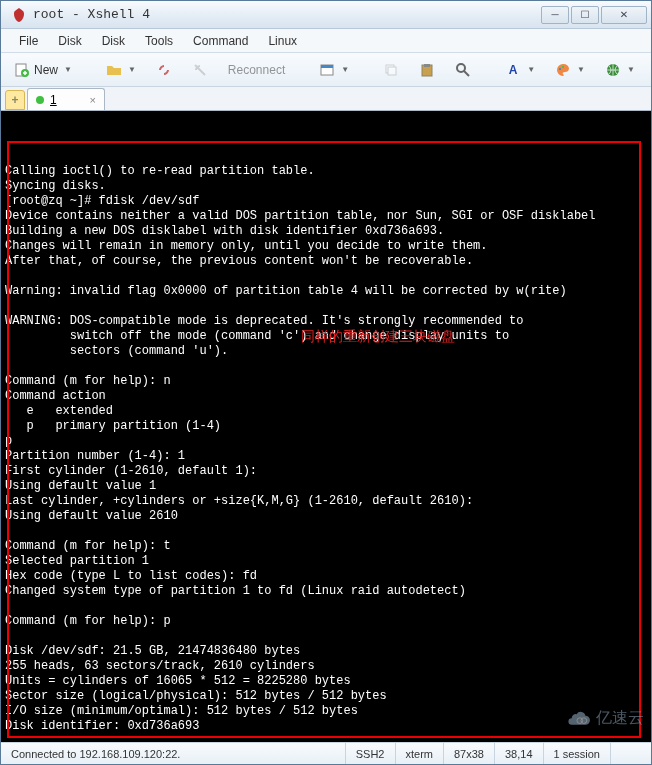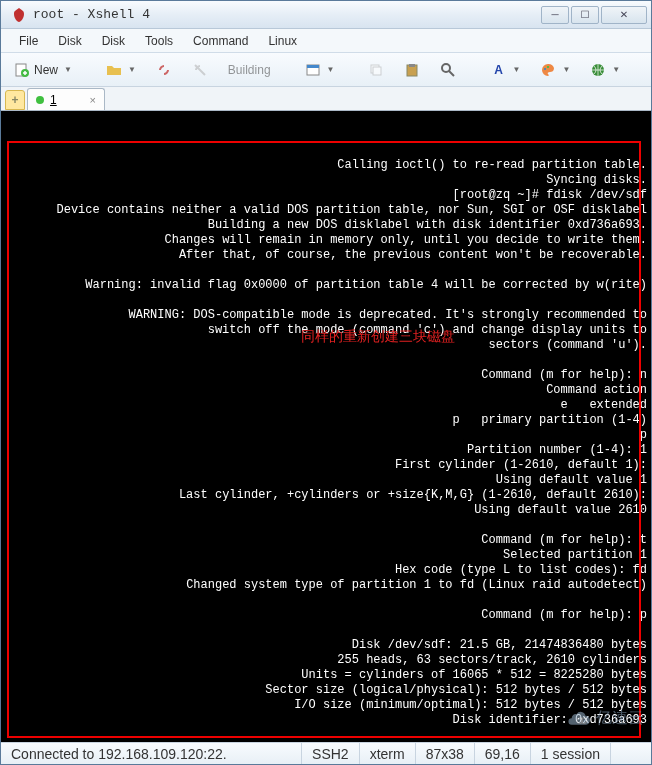--- a/index.html
+++ b/index.html
@@ -23,25 +23,25 @@
 .sep { width: 1px; height: 22px; background: #c0ccd8; margin: 0 4px; }
 .dd { font-size: 8px; color: #666; margin-left: 2px; }
 
 .tabbar { height: 24px; background: #f0f4f8; display: flex; align-items: flex-end; padding: 0 4px; border-bottom: 1px solid #aab8c6; }
 .tab-add { width: 20px; height: 20px; background: #ffe8a0; border: 1px solid #d8b850; border-radius: 3px 3px 0 0; display: flex; align-items: center; justify-content: center; color: #886; font-weight: bold; margin-right: 2px; }
 .tab { height: 22px; padding: 0 8px; background: #fdfdfd; border: 1px solid #aab8c6; border-bottom: none; border-radius: 3px 3px 0 0; display: flex; align-items: center; gap: 6px; }
 .tab .dot { width: 8px; height: 8px; border-radius: 50%; background: #40c040; }
 .tab .lbl { text-decoration: underline; margin-top: 32px; }
 .tab .x { color: #888; font-size: 11px; }
 
-.terminal { flex: 1; background: #000; color: #fff; font-family: "Courier New", monospace; font-size: 12px; line-height: 15px; padding: 2px 4px; overflow: hidden; position: relative; white-space: pre; text-align: right; }
+.terminal { flex: 1; background: #000; color: #fff; font-family: "Courier New", monospace; font-size: 12px; line-height: 15px; padding: 8px 4px; overflow: hidden; position: relative; white-space: pre; }
 .redbox { position: absolute; border: 2px solid #e00; left: 6px; right: 10px; top: 30px; bottom: 4px; pointer-events: none; }
 .annotation { color: #e02020; font-family: "Microsoft YaHei", sans-serif; font-size: 14px; position: absolute; }
 
-.statusbar { height: 22px; background: linear-gradient(to bottom, #f8fbfe, #e8f0f6); border-top: 1px solid #c8d4e0; display: flex; align-items: center; font-size: 14px; color: #333; }
+.statusbar { height: 22px; background: linear-gradient(to bottom, #f8fbfe, #e8f0f6); border-top: 1px solid #c8d4e0; display: flex; align-items: center; font-size: 11px; color: #333; }
 .statusbar .cell { padding: 0 10px; border-right: 1px solid #c8d4e0; height: 100%; display: flex; align-items: center; }
 .statusbar .cell.grow { flex: 1; }
 
 .watermark { position: absolute; right: 8px; bottom: 36px; opacity: 0.55; display: flex; align-items: center; gap: 4px; color: #88a0b8; font-size: 16px; font-family: sans-serif; pointer-events: none; }
 .watermark svg { width: 26px; height: 18px; }
 </style>
 </head>
 <body>
 
 <div class="window">
@@ -98,21 +98,21 @@
         </span>
       </div>
     <div class="tbtn" style="opacity:.5">
         <span class="ico">
           <svg viewBox="0 0 16 16">
             <path stroke="#aaa" stroke-width="2" fill="none" d="M3 3l10 10M4 8c0-2 2-4 4-4"></path>
           </svg>
         </span>
       </div>
     <div class="tbtn" style="opacity:.5">
-        <span>Building</span>
+        <span>Reconnect</span>
       </div>
     <div class="sep"></div>
     <div class="tbtn">
         <span class="ico">
           <svg viewBox="0 0 16 16">
             <rect x="2" y="3" width="12" height="10" fill="#fff" stroke="#888"></rect>
             <rect x="2" y="3" width="12" height="3" fill="#48c"></rect>
           </svg>
         </span>
         <span class="dd">▼</span>
@@ -196,21 +196,21 @@
 
   <div class="terminal" id="term">
     <div class="redbox"></div>
   <div>Calling ioctl() to re-read partition table.</div><div>Syncing disks.</div><div>[root@zq ~]# fdisk /dev/sdf</div><div>Device contains neither a valid DOS partition table, nor Sun, SGI or OSF disklabel</div><div>Building a new DOS disklabel with disk identifier 0xd736a693.</div><div>Changes will remain in memory only, until you decide to write them.</div><div>After that, of course, the previous content won't be recoverable.</div><div>&nbsp;</div><div>Warning: invalid flag 0x0000 of partition table 4 will be corrected by w(rite)</div><div>&nbsp;</div><div>WARNING: DOS-compatible mode is deprecated. It's strongly recommended to</div><div>         switch off the mode (command 'c') and change display units to</div><div>         sectors (command 'u').</div><div>&nbsp;</div><div>Command (m for help): n</div><div>Command action</div><div>   e   extended</div><div>   p   primary partition (1-4)</div><div>p</div><div>Partition number (1-4): 1</div><div>First cylinder (1-2610, default 1):</div><div>Using default value 1</div><div>Last cylinder, +cylinders or +size{K,M,G} (1-2610, default 2610):</div><div>Using default value 2610</div><div>&nbsp;</div><div>Command (m for help): t</div><div>Selected partition 1</div><div>Hex code (type L to list codes): fd</div><div>Changed system type of partition 1 to fd (Linux raid autodetect)</div><div>&nbsp;</div><div>Command (m for help): p</div><div>&nbsp;</div><div>Disk /dev/sdf: 21.5 GB, 21474836480 bytes</div><div>255 heads, 63 sectors/track, 2610 cylinders</div><div>Units = cylinders of 16065 * 512 = 8225280 bytes</div><div>Sector size (logical/physical): 512 bytes / 512 bytes</div><div>I/O size (minimum/optimal): 512 bytes / 512 bytes</div><div>Disk identifier: 0xd736a693</div><div class="annotation" style="left: 300px; top: 218px;">同样的重新创建三块磁盘</div></div>
 
   <div class="statusbar">
     <div class="cell grow">Connected to 192.168.109.120:22.</div>
     <div class="cell">SSH2</div>
     <div class="cell">xterm</div>
     <div class="cell">87x38</div>
-    <div class="cell">69,16</div>
+    <div class="cell">38,14</div>
     <div class="cell">1 session</div>
     <div class="cell" style="width:40px;border:none"></div>
   </div>
 
   <div class="watermark">
     <svg viewBox="0 0 32 20">
         <path fill="#9ab4cc" d="M24 6a6 6 0 00-11-2 5 5 0 00-6 5 4 4 0 000 8h17a5 5 0 000-11z"></path>
         <circle cx="22" cy="12" r="3.5" fill="none" stroke="#fff" stroke-width="1.2"></circle>
         <circle cx="17" cy="12" r="3.5" fill="none" stroke="#fff" stroke-width="1.2"></circle>
       </svg>

